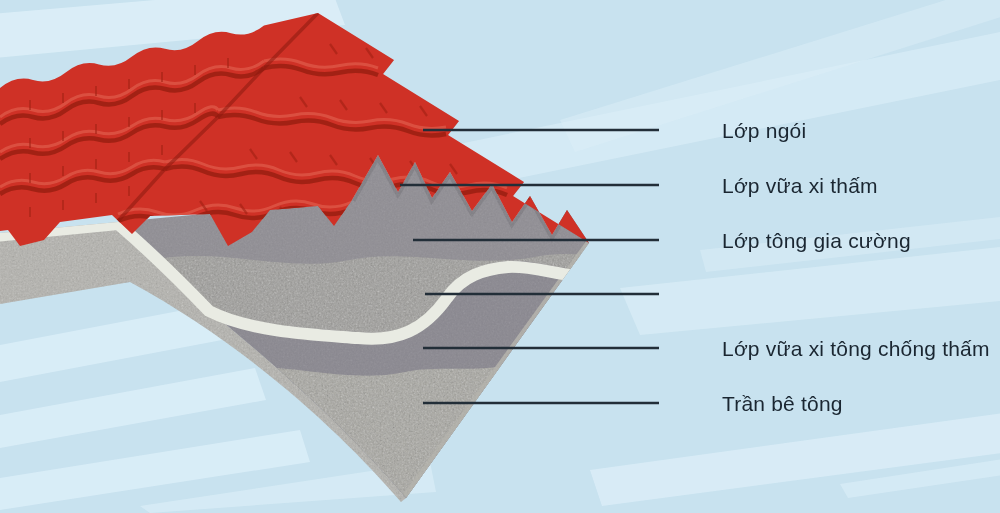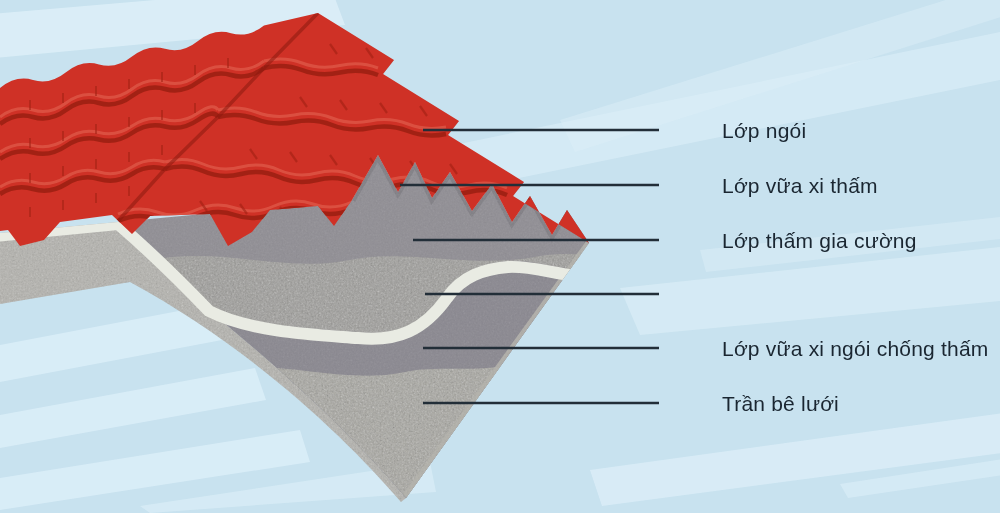--- a/index.html
+++ b/index.html
@@ -169,17 +169,17 @@
     <line x1="400" y1="185" x2="659" y2="185"></line>
     <line x1="413" y1="240" x2="659" y2="240"></line>
     <line x1="425" y1="294" x2="659" y2="294"></line>
     <line x1="423" y1="348" x2="659" y2="348"></line>
     <line x1="423" y1="403" x2="659" y2="403"></line>
   </g>
 </svg>
 
 <div class="label" style="top:118px">Lớp ngói</div>
 <div class="label" style="top:173px">Lớp vữa xi thấm</div>
-<div class="label" style="top:228px">Lớp thấm gia cường</div>
-<div class="label" style="top:336px">Lớp vữa xi ngói chống thấm</div>
-<div class="label" style="top:391px">Trần bê lưới</div>
+<div class="label" style="top:228px">Lớp tông gia cường</div>
+<div class="label" style="top:336px">Lớp vữa xi tông chống thấm</div>
+<div class="label" style="top:391px">Trần bê tông</div>
 
 </div>
 
 </body></html>

